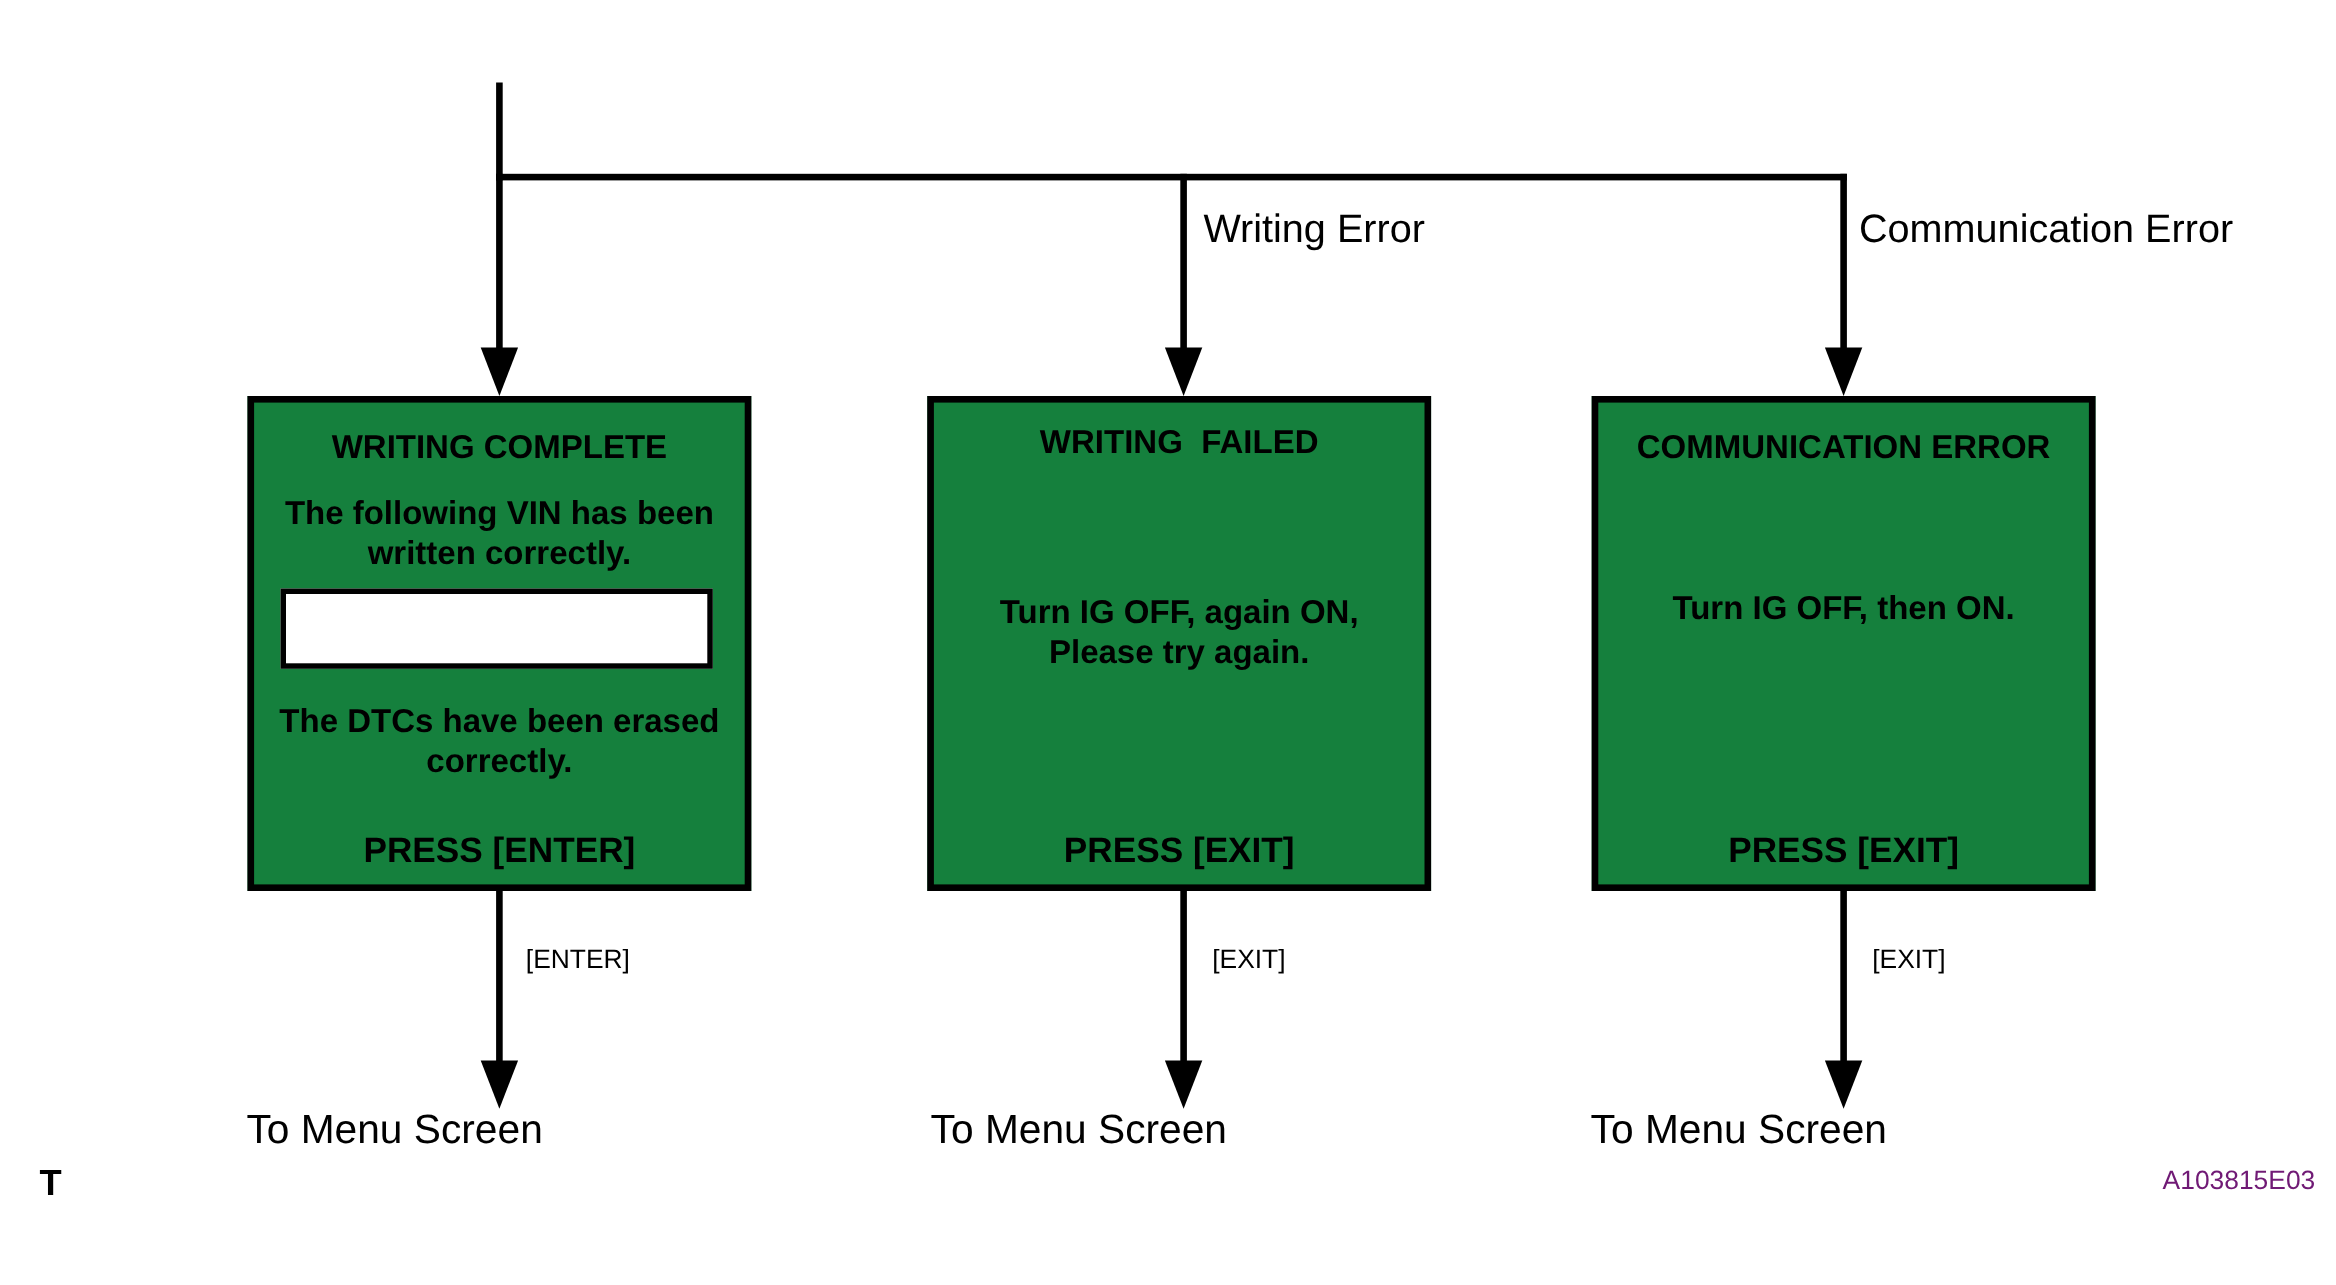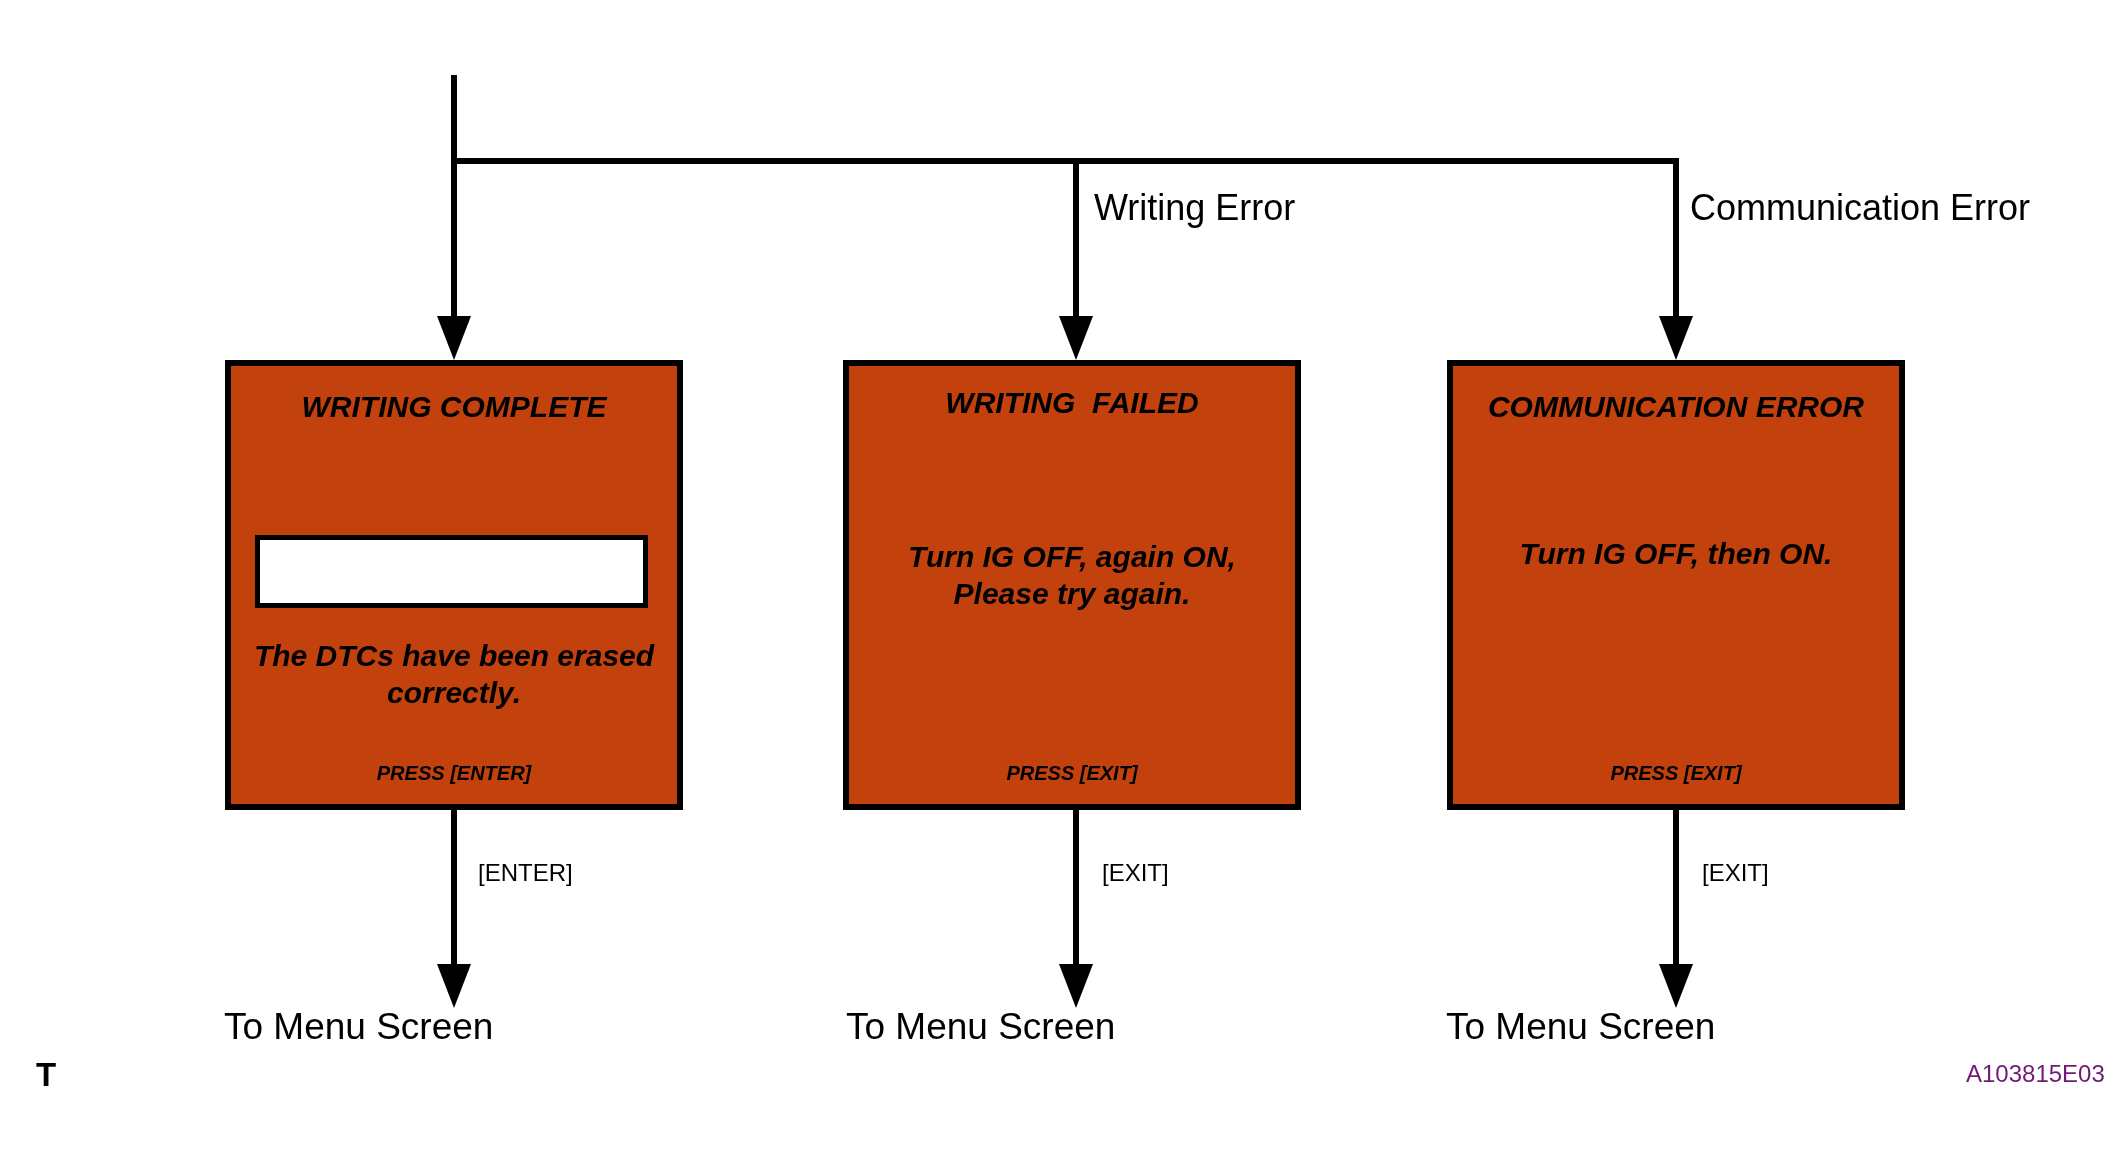--- a/index.html
+++ b/index.html
@@ -22,28 +22,28 @@
     border-left:17px solid transparent;
     border-right:17px solid transparent;
     border-top:44px solid #000;
   }
   .blabel{
     position:absolute;top:186px;font-size:36px;line-height:44px;
     white-space:nowrap;color:#000;
   }
   .screen{
     position:absolute;top:360px;width:458px;height:450px;
-    border:6px solid #000;box-sizing:border-box;background:#c2410c;font-style:italic;
+    border:6px solid #000;box-sizing:border-box;background:#15803d;
   }
   .sc-text{
     position:absolute;left:0;right:0;text-align:center;
     font-weight:bold;font-size:30px;line-height:37px;
     white-space:pre-wrap;color:#000;
   }
-  .sc-press{font-size:20px;}
+  .sc-press{font-size:32px;}
   .vin-box{
     position:absolute;left:24px;top:169px;width:393px;height:73px;
     border:5px solid #000;box-sizing:border-box;background:#fff;
     font-weight:bold;font-size:30px;text-align:center;line-height:63px;
   }
   .keylabel{
     position:absolute;top:850px;font-size:24px;line-height:46px;
     white-space:nowrap;color:#000;
   }
   .dest{
@@ -71,20 +71,22 @@
   <div class="vline" style="left:1073px;top:158px;height:160px;"></div>
   <div class="ahead" style="left:1059px;top:316px;"></div>
   <div class="vline" style="left:1673px;top:158px;height:160px;"></div>
   <div class="ahead" style="left:1659px;top:316px;"></div>
 
   <div class="blabel" style="left:1094px;">Writing Error</div>
   <div class="blabel" style="left:1690px;">Communication Error</div>
 
   <div class="screen" style="left:225px;">
     <div class="sc-text" style="top:22px;">WRITING COMPLETE</div>
+    <div class="sc-text" style="top:82px;">The following VIN has been
+written correctly.</div>
     <div class="vin-box"></div>
     <div class="sc-text" style="top:271px;">The DTCs have been erased
 correctly.</div>
     <div class="sc-text sc-press" style="top:389px;">PRESS [ENTER]</div>
   </div>
 
   <div class="screen" style="left:843px;">
     <div class="sc-text" style="top:18px;">WRITING  FAILED</div>
     <div class="sc-text" style="top:172px;">Turn IG OFF, again ON,
 Please try again.</div>

